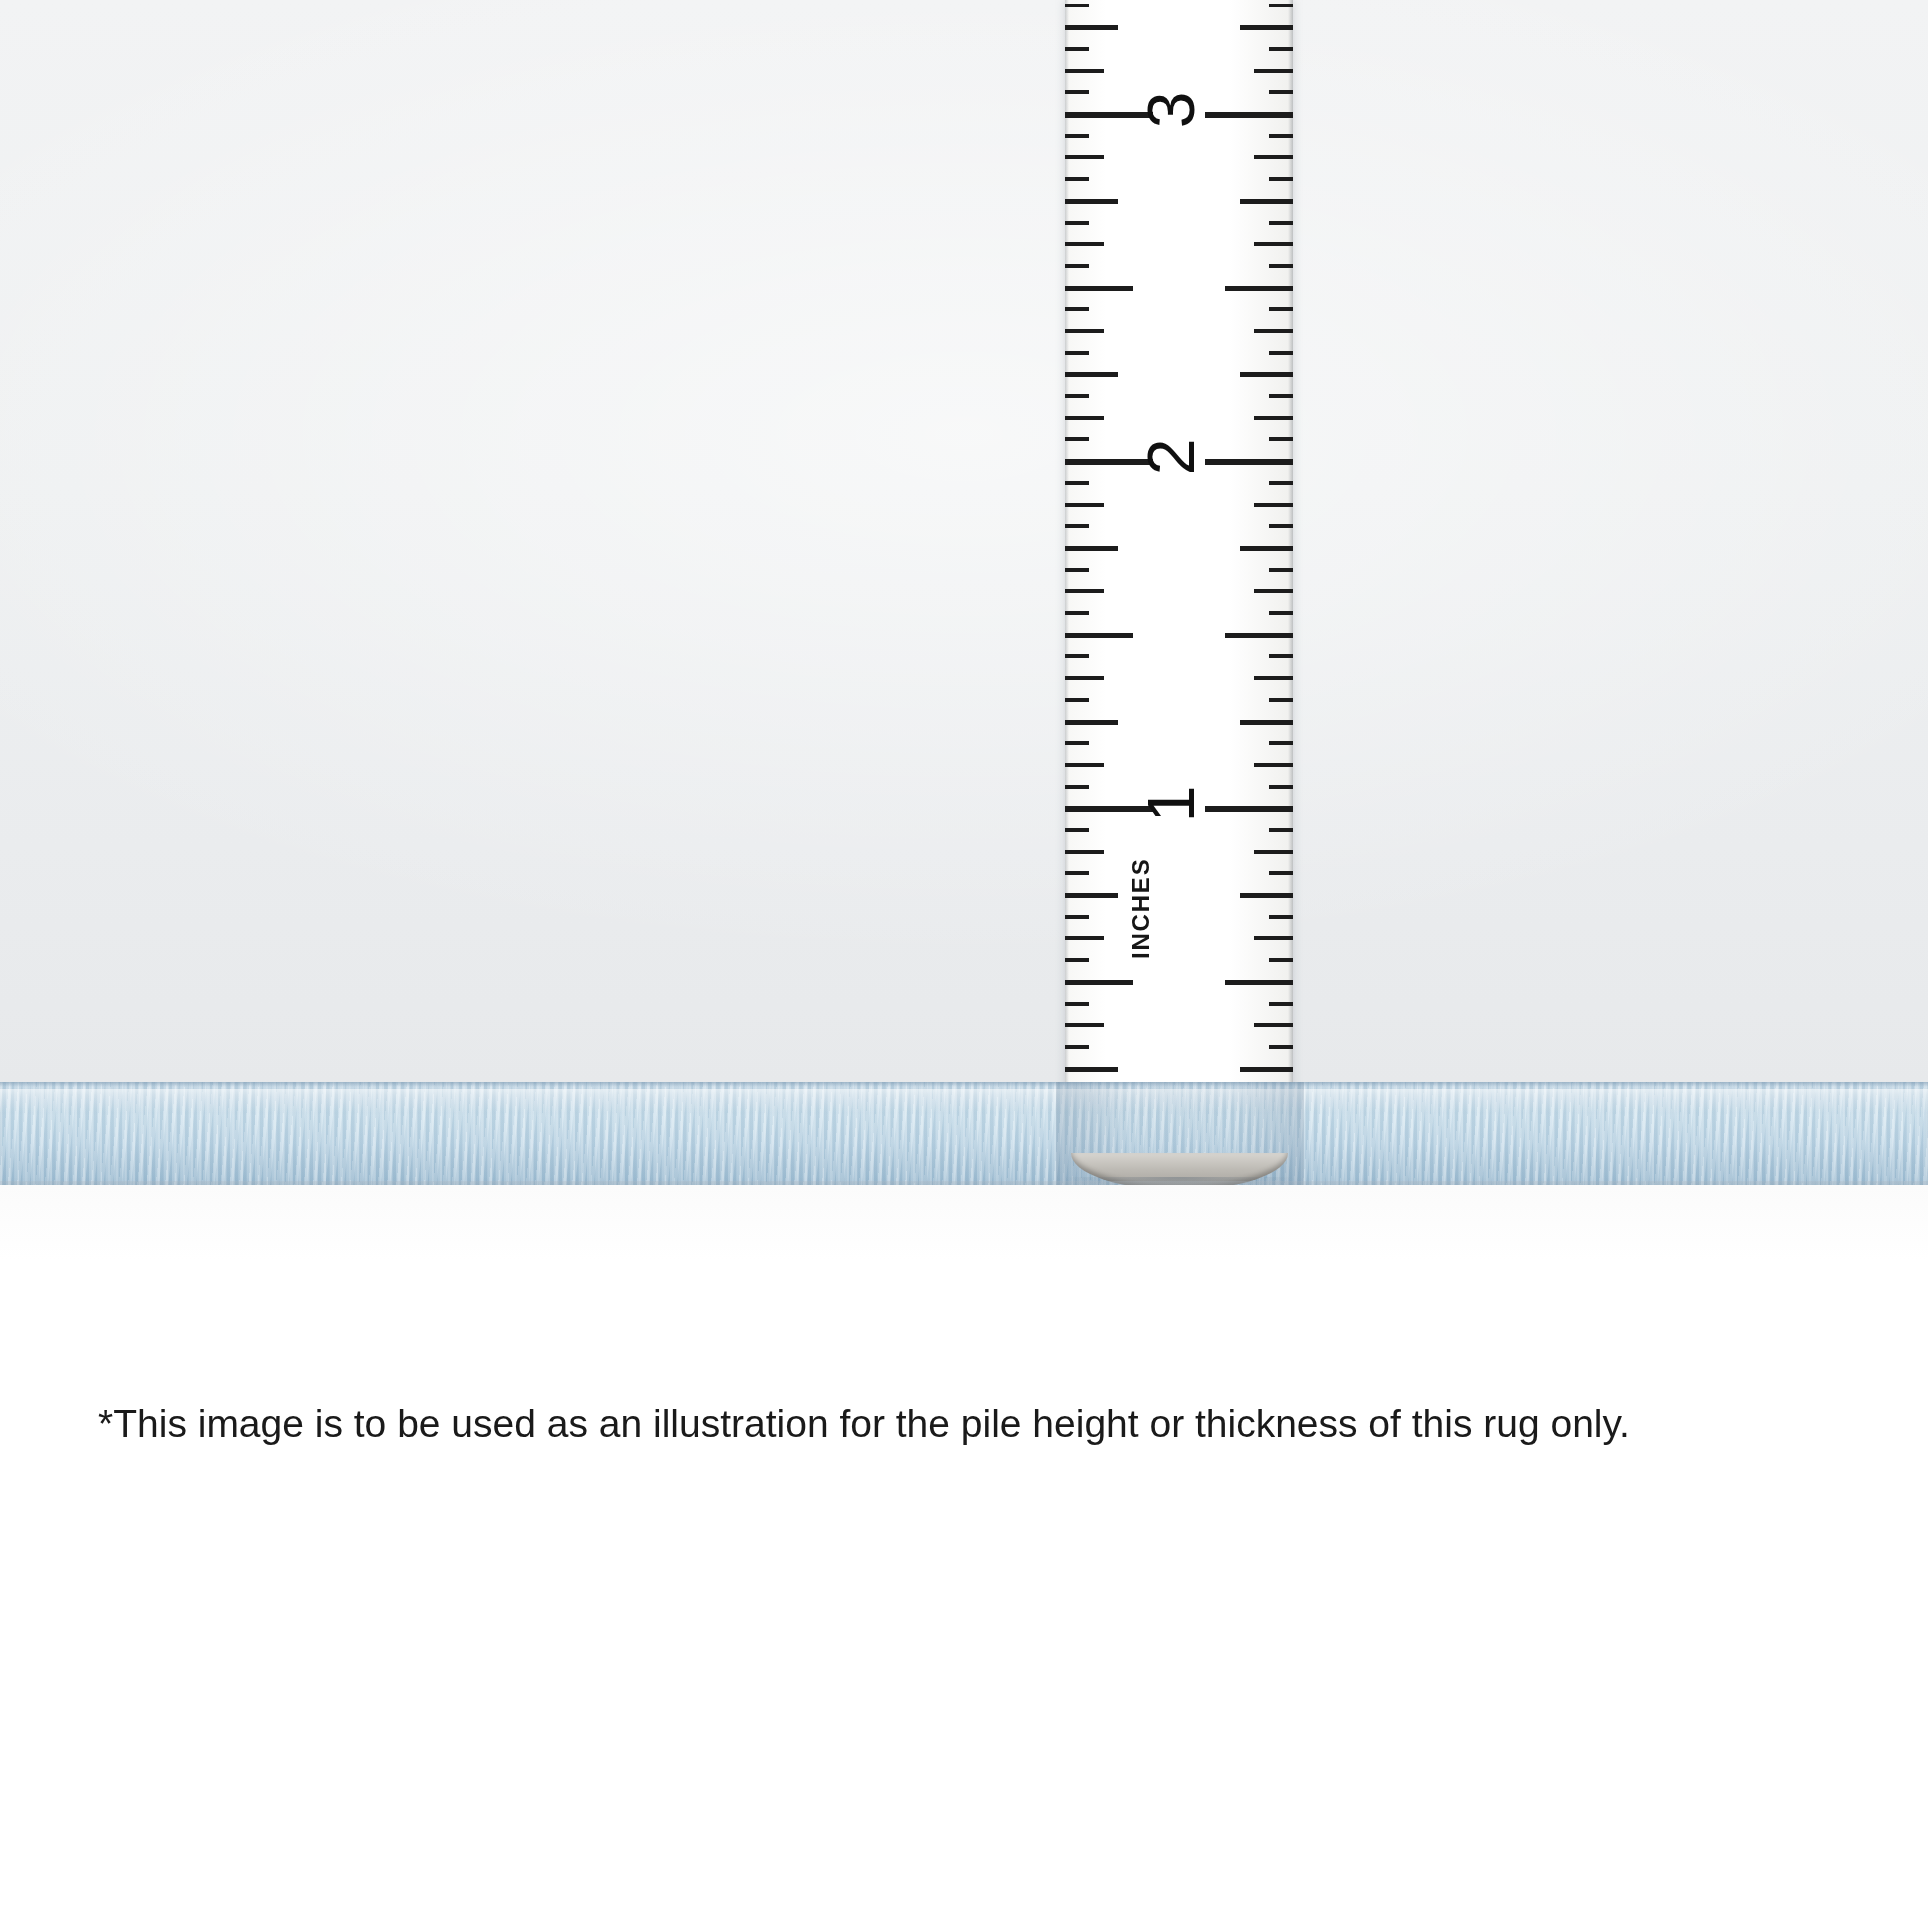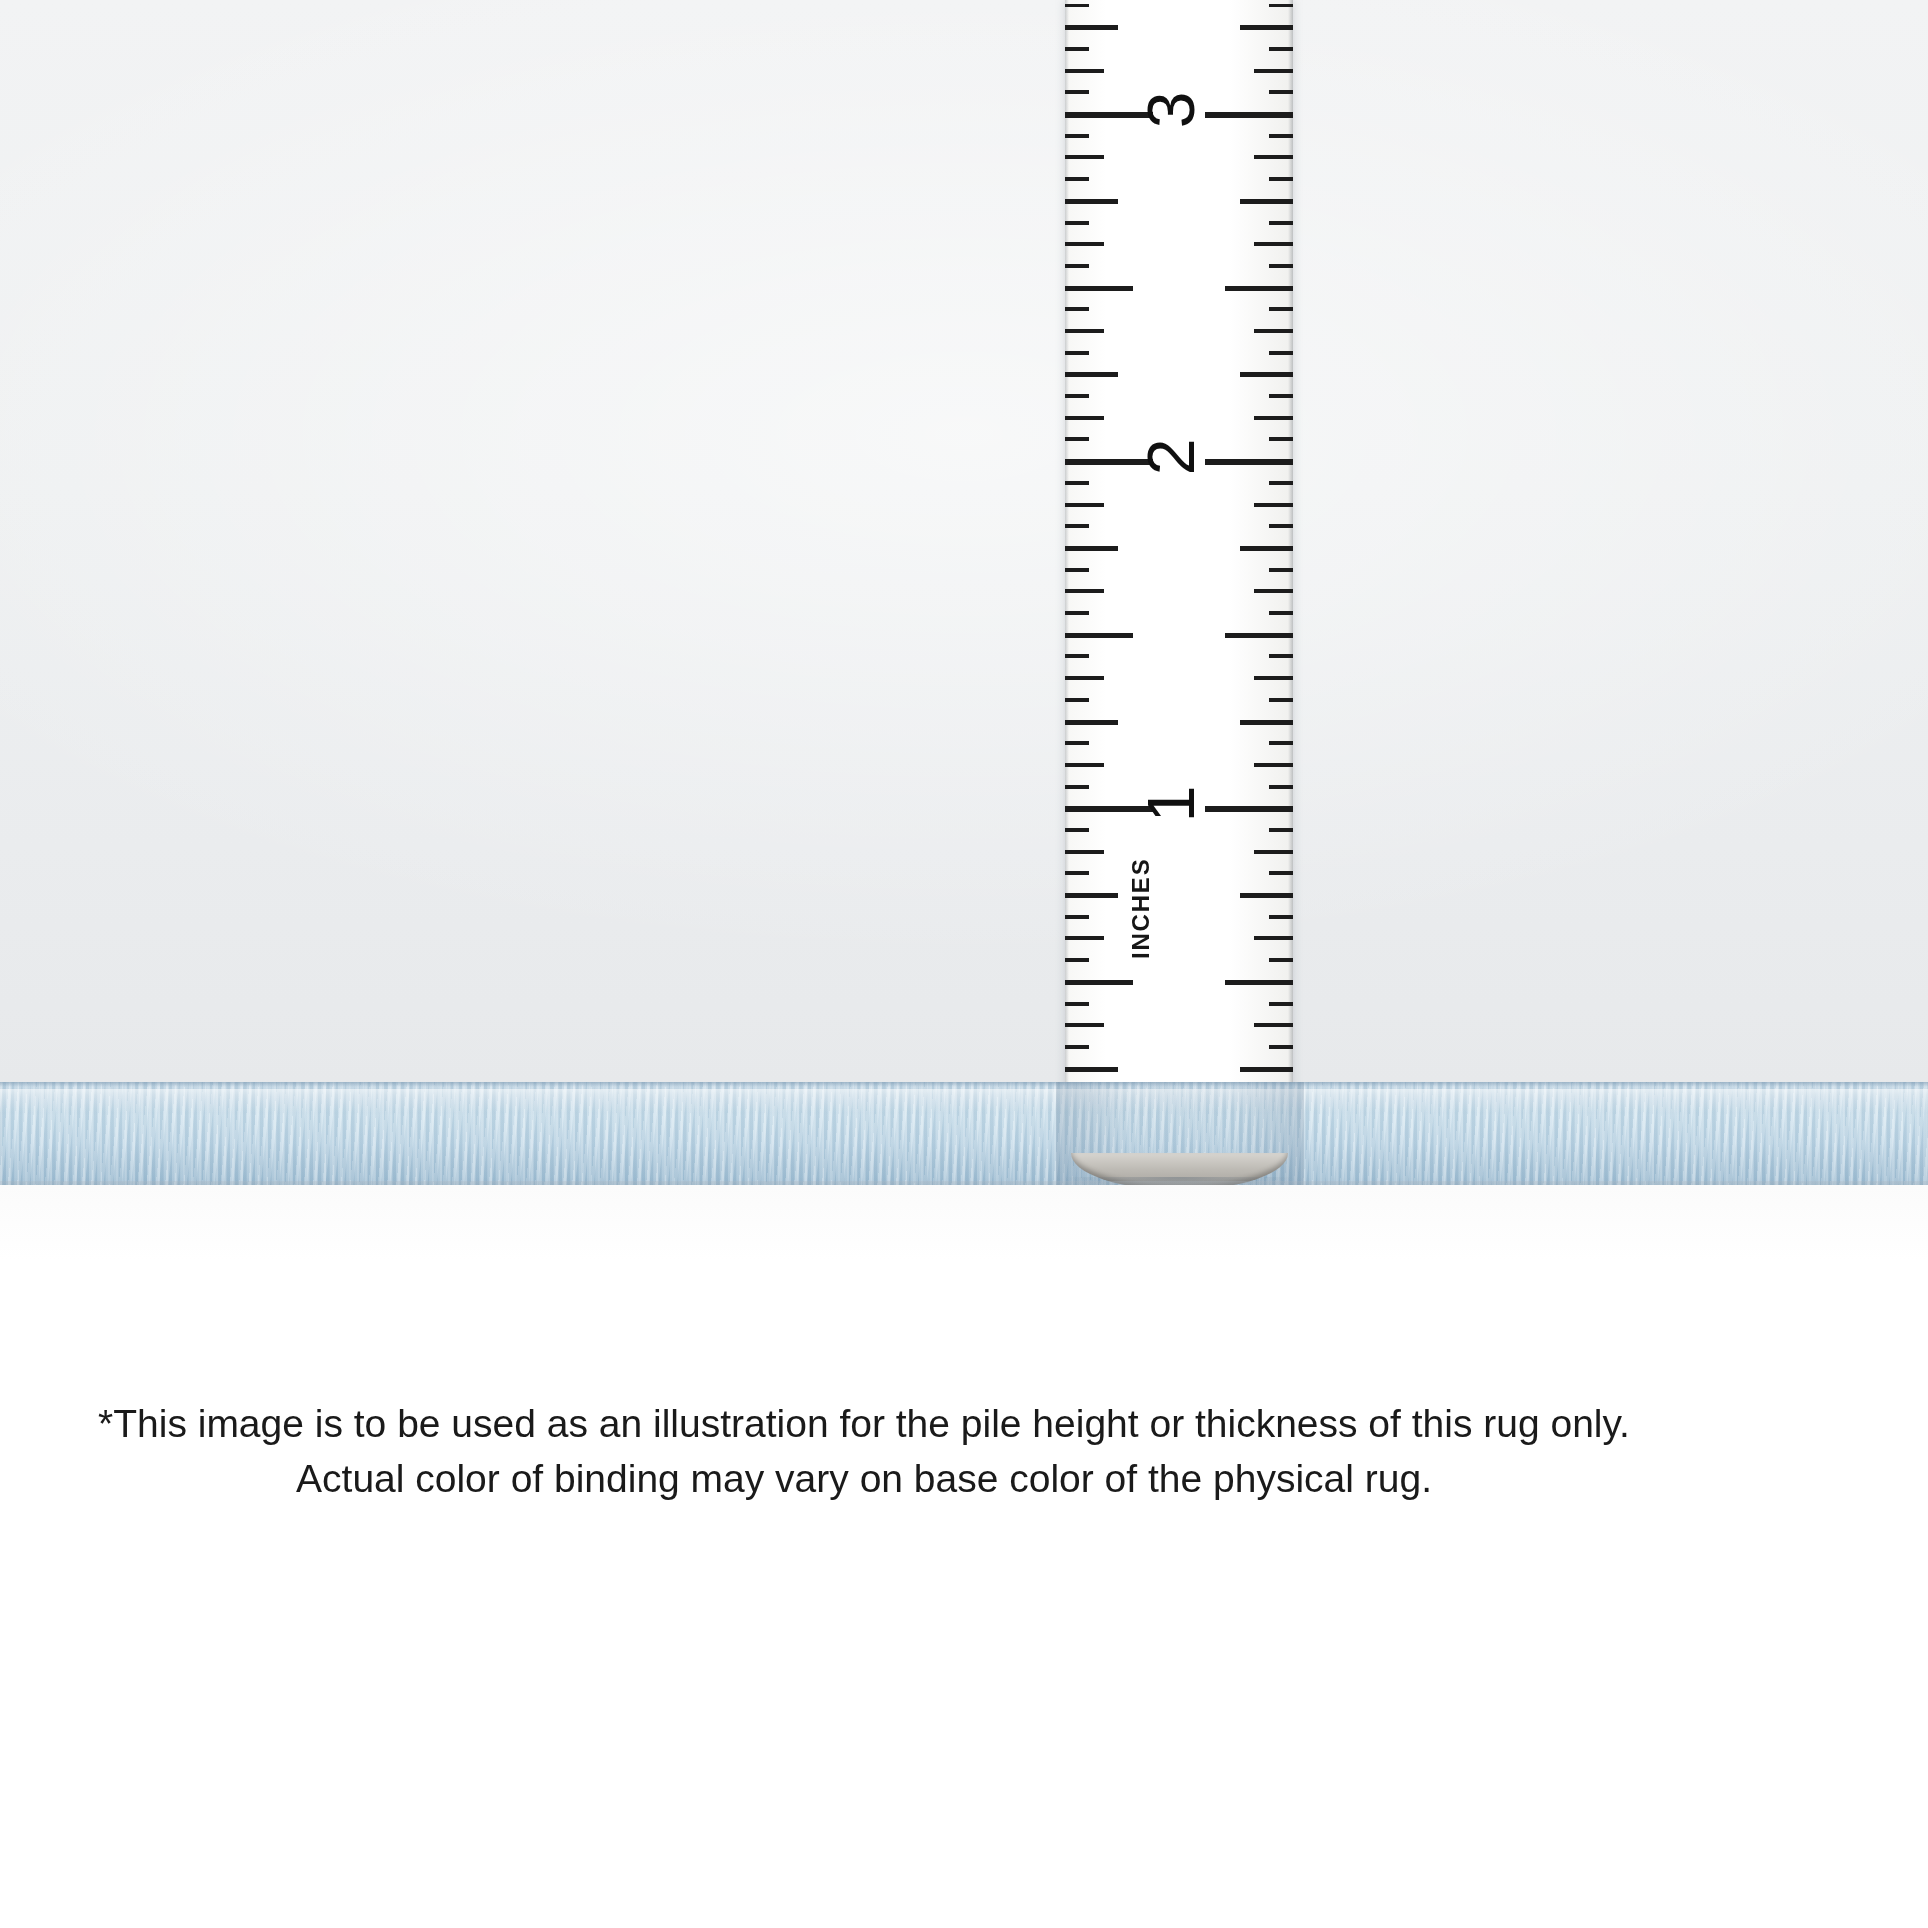--- a/index.html
+++ b/index.html
@@ -373,17 +373,16 @@
 
     <div class="tape-tang"></div>
     <div class="tape-tang-shadow"></div>
 
     <div class="floor-shadow"></div>
     <div class="floor"></div>
   </div>
 
   <div class="caption">
     <span class="line">*This image is to be used as an illustration for the pile height or thickness of this rug only.</span>
-    <span class="line">Actual color of binding may vary on base color of the physical rug.</span>
   </div>
 
 </div>
 
 
 </body></html>

